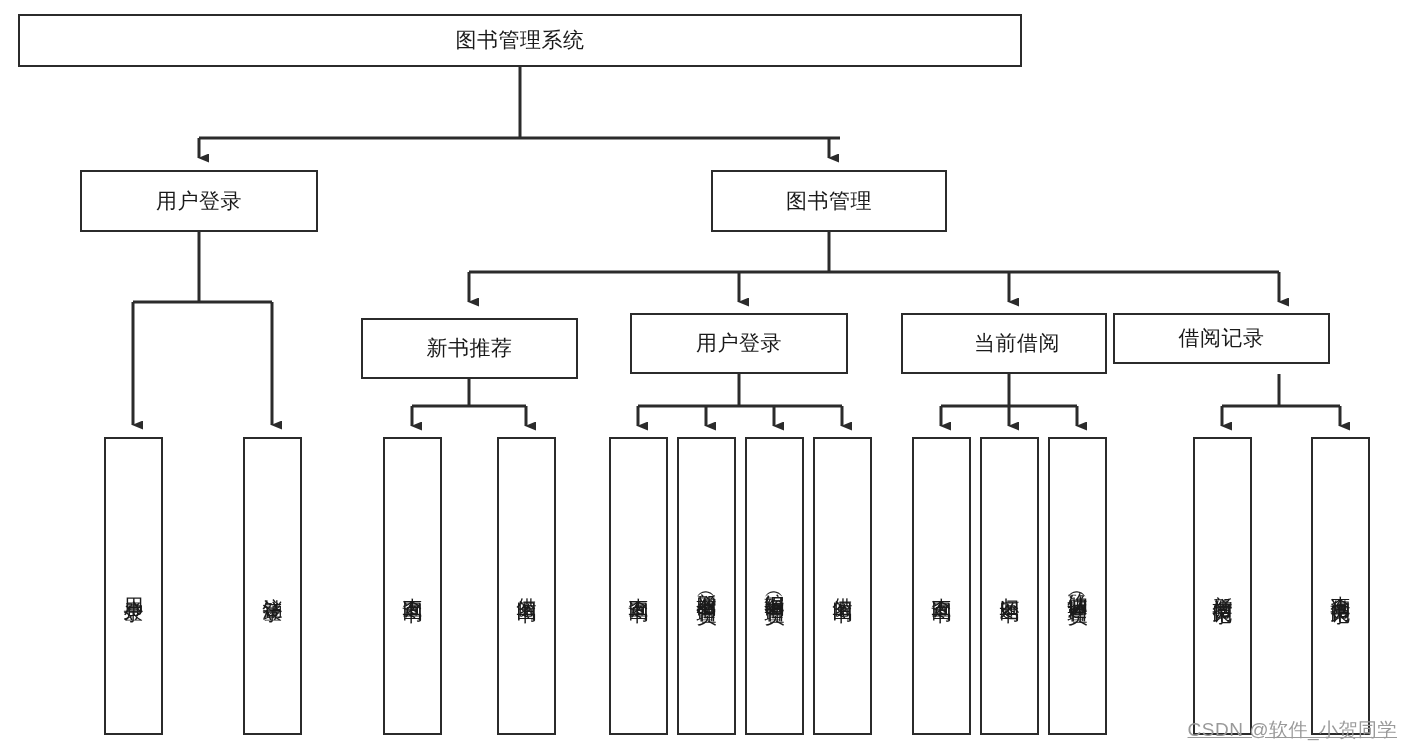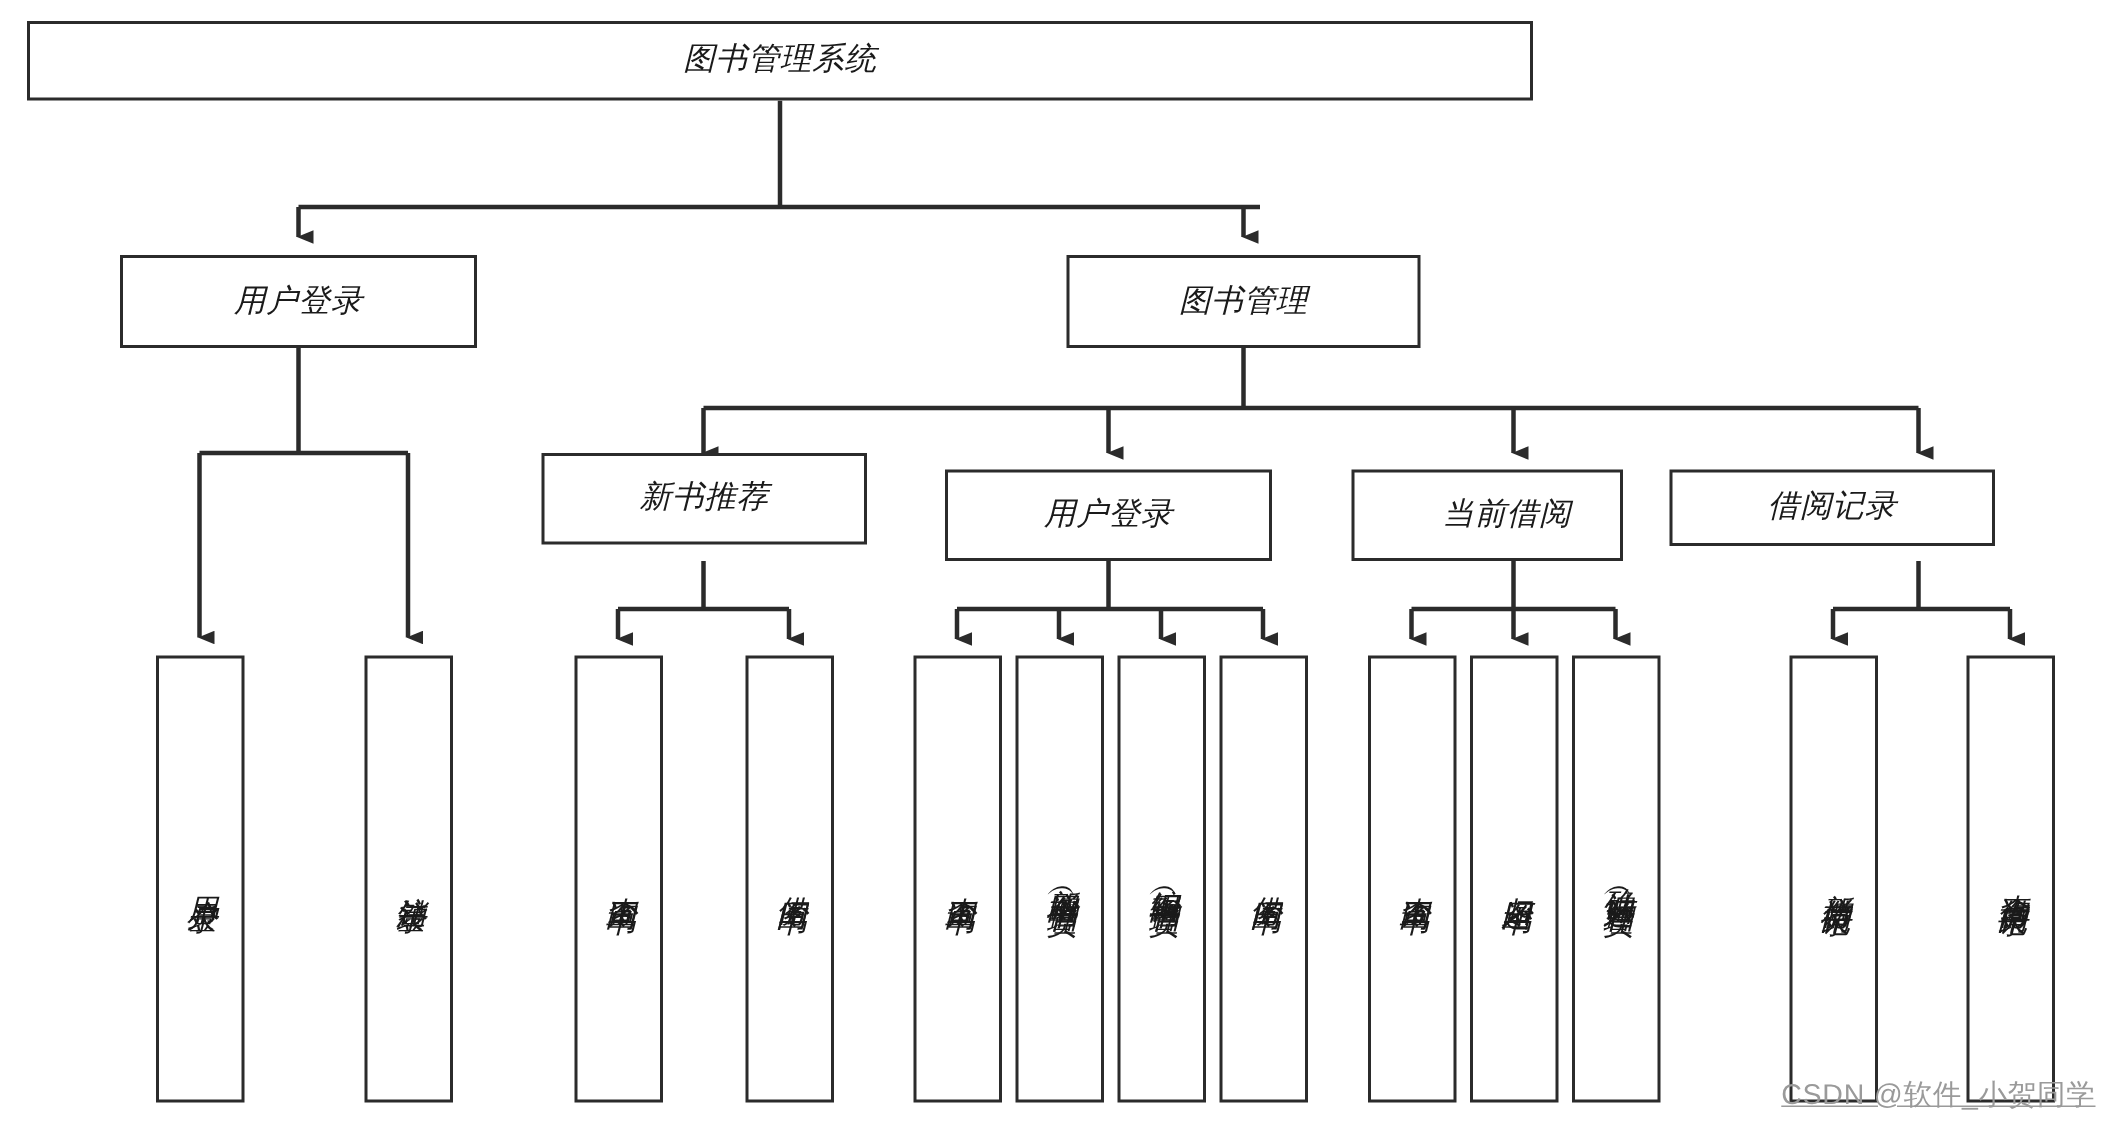--- a/index.html
+++ b/index.html
@@ -35,21 +35,20 @@
     align-items: center;
     justify-content: center;
     color: #1a1a1a;
     z-index: 2;
   }
   .node-label {
     display: block;
     text-align: right;
     line-height: 1.15;
     white-space: nowrap;
-    font-style: italic;
   }
   
   .node.h .node-label {
     font-size: 21px;
     letter-spacing: 0.5px;
   }
   .node.root .node-label {
     font-size: 21px;
   }
   
@@ -137,27 +136,27 @@
     <span class="node-label">图书管理系统</span>
   </div>
 
   <div class="node h" style="left:80px; top:170px; width:238px; height:62px;">
     <span class="node-label">用户登录</span>
   </div>
   <div class="node h" style="left:711px; top:170px; width:236px; height:62px;">
     <span class="node-label">图书管理</span>
   </div>
 
-  <div class="node h" style="left:361px; top:302px; width:217px; height:61px;">
+  <div class="node h" style="left:361px; top:318px; width:217px; height:61px;">
     <span class="node-label">新书推荐</span>
   </div>
   <div class="node h" style="left:630px; top:313px; width:218px; height:61px;">
     <span class="node-label">用户登录</span>
   </div>
-  <div class="node h" style="left:901px; top:313px; width:181px; height:61px;padding-left:26px;">
+  <div class="node h" style="left:901px; top:313px; width:206px; height:61px;padding-left:26px;">
     <span class="node-label">当前借阅</span>
   </div>
   <div class="node h" style="left:1113px; top:313px; width:217px; height:51px;">
     <span class="node-label">借阅记录</span>
   </div>
 
   <div class="node v" style="left:104px; top:437px; width:59px; height:298px;">
     <span class="node-label">用户登录</span>
   </div>
   <div class="node v" style="left:243px; top:437px; width:59px; height:298px;">

